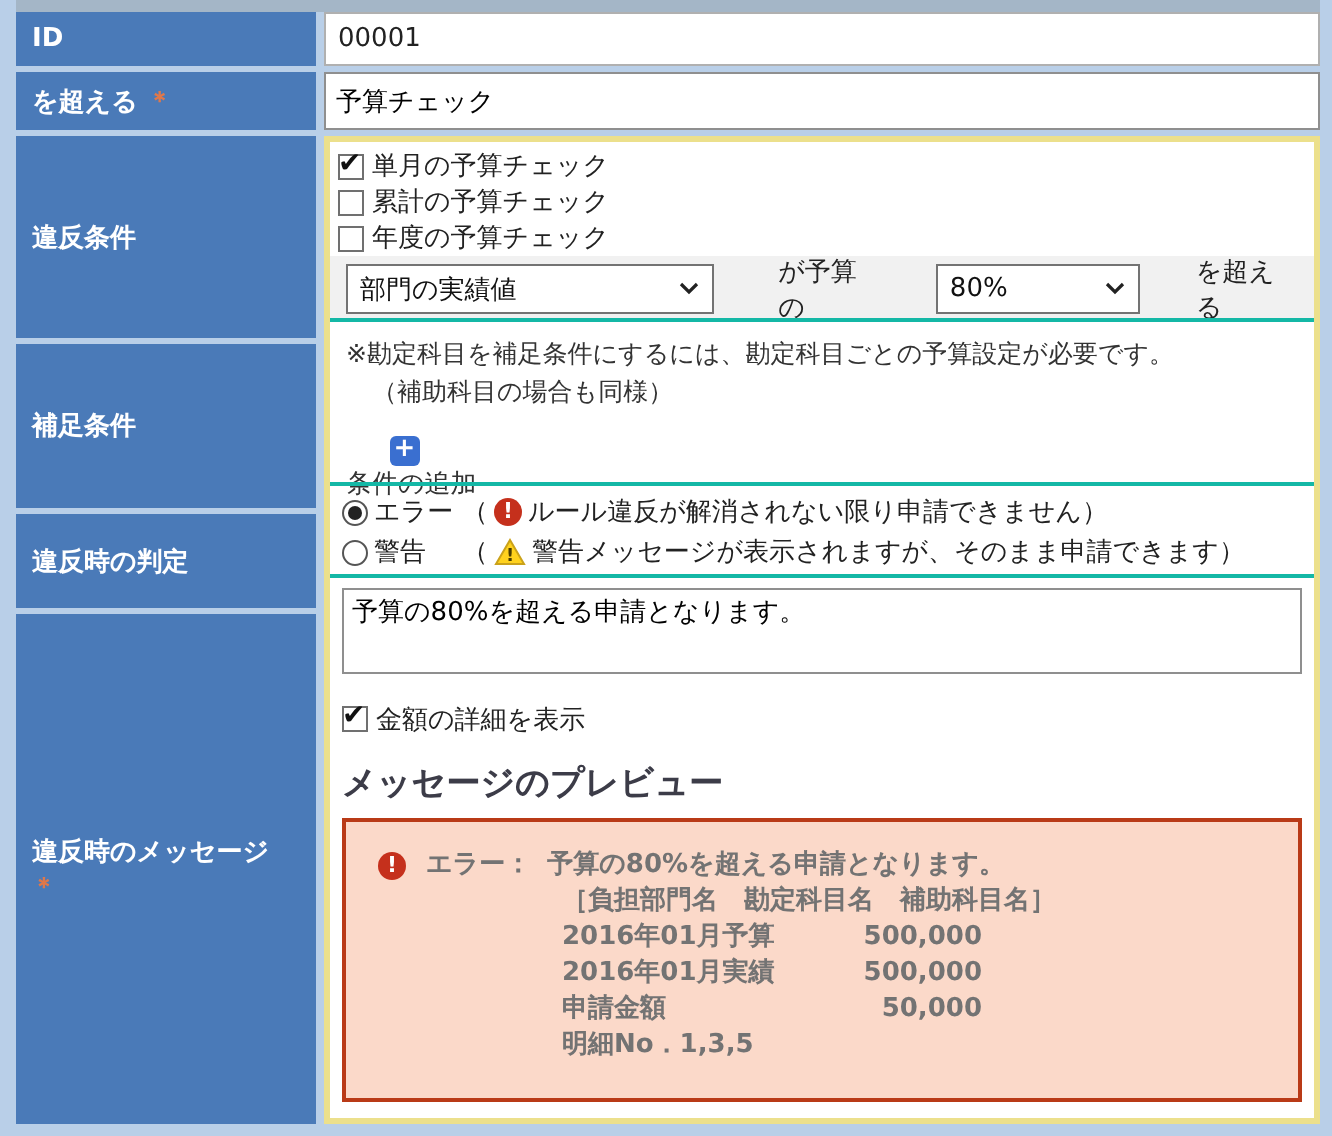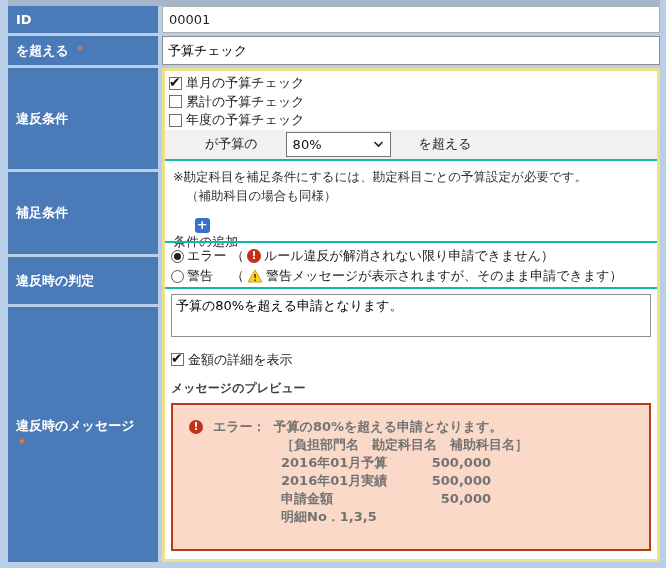--- a/index.html
+++ b/index.html
@@ -65,21 +65,21 @@
   
   .err-ic { width:14px; height:14px; border-radius:50%; background:#c5301c; color:#fff; font-weight:bold;
             font-size:11px; line-height:14px; text-align:center; display:inline-block; flex:none; margin:0 3px; }
   .err-ic::after { content:"!"; }
   .warn-ic { display:inline-block; flex:none; margin:0 3px; }
 
   
   .msg-textarea { width:100%; height:43px; border:1px solid #8f8f8f; font-size:13px; padding:2px 4px;
             resize:none; font-family:inherit; flex:none; }
   .msg-cbline { margin-top:12px; padding-left:0; }
-  .prevlabel { margin-top:10px; font-size:12px; font-weight:bold; color:#3c3c48; }
+  .prevlabel { margin-top:10px; font-size:17px; font-weight:bold; color:#3c3c48; }
   .preview { margin-top:6px; flex:1; border:2px solid #b93a17; background:#fbd9c9; color:#737373;
              font-weight:bold; font-size:13px; padding:13px 16px; line-height:18px; overflow:hidden; }
   .pline1 { display:flex; align-items:flex-start; }
   .pline1 .err-ic { margin:2px 10px 0 0; }
   .pprefix { margin-right:8px; }
   .pindent { padding-left:92px; }
   .prow { display:flex; padding-left:92px; }
   .plabel { width:138px; }
   .pval { width:72px; text-align:right; }
 </style>
@@ -130,20 +130,26 @@
           </label>
           <label class="cbline">
             <span class="cb"></span>
             <span>累計の予算チェック</span>
           </label>
           <label class="cbline">
             <span class="cb"></span>
             <span>年度の予算チェック</span>
           </label>
           <div class="selband">
+            <div class="selectbox sel-target">
+              <span>部門の実績値</span>
+              <svg class="chev" width="11" height="7" viewBox="0 0 11 7">
+                  <path d="M1.5 1 L5.5 5 L9.5 1" fill="none" stroke="#222" stroke-width="1.6"></path>
+                </svg>
+            </div>
             <span class="bandtext-1">が予算の</span>
             <div class="selectbox sel-pct">
               <span>80%</span>
               <svg class="chev" width="11" height="7" viewBox="0 0 11 7">
                   <path d="M1.5 1 L5.5 5 L9.5 1" fill="none" stroke="#222" stroke-width="1.6"></path>
                 </svg>
             </div>
             <span class="bandtext-2">を超える</span>
           </div>
         </div>

